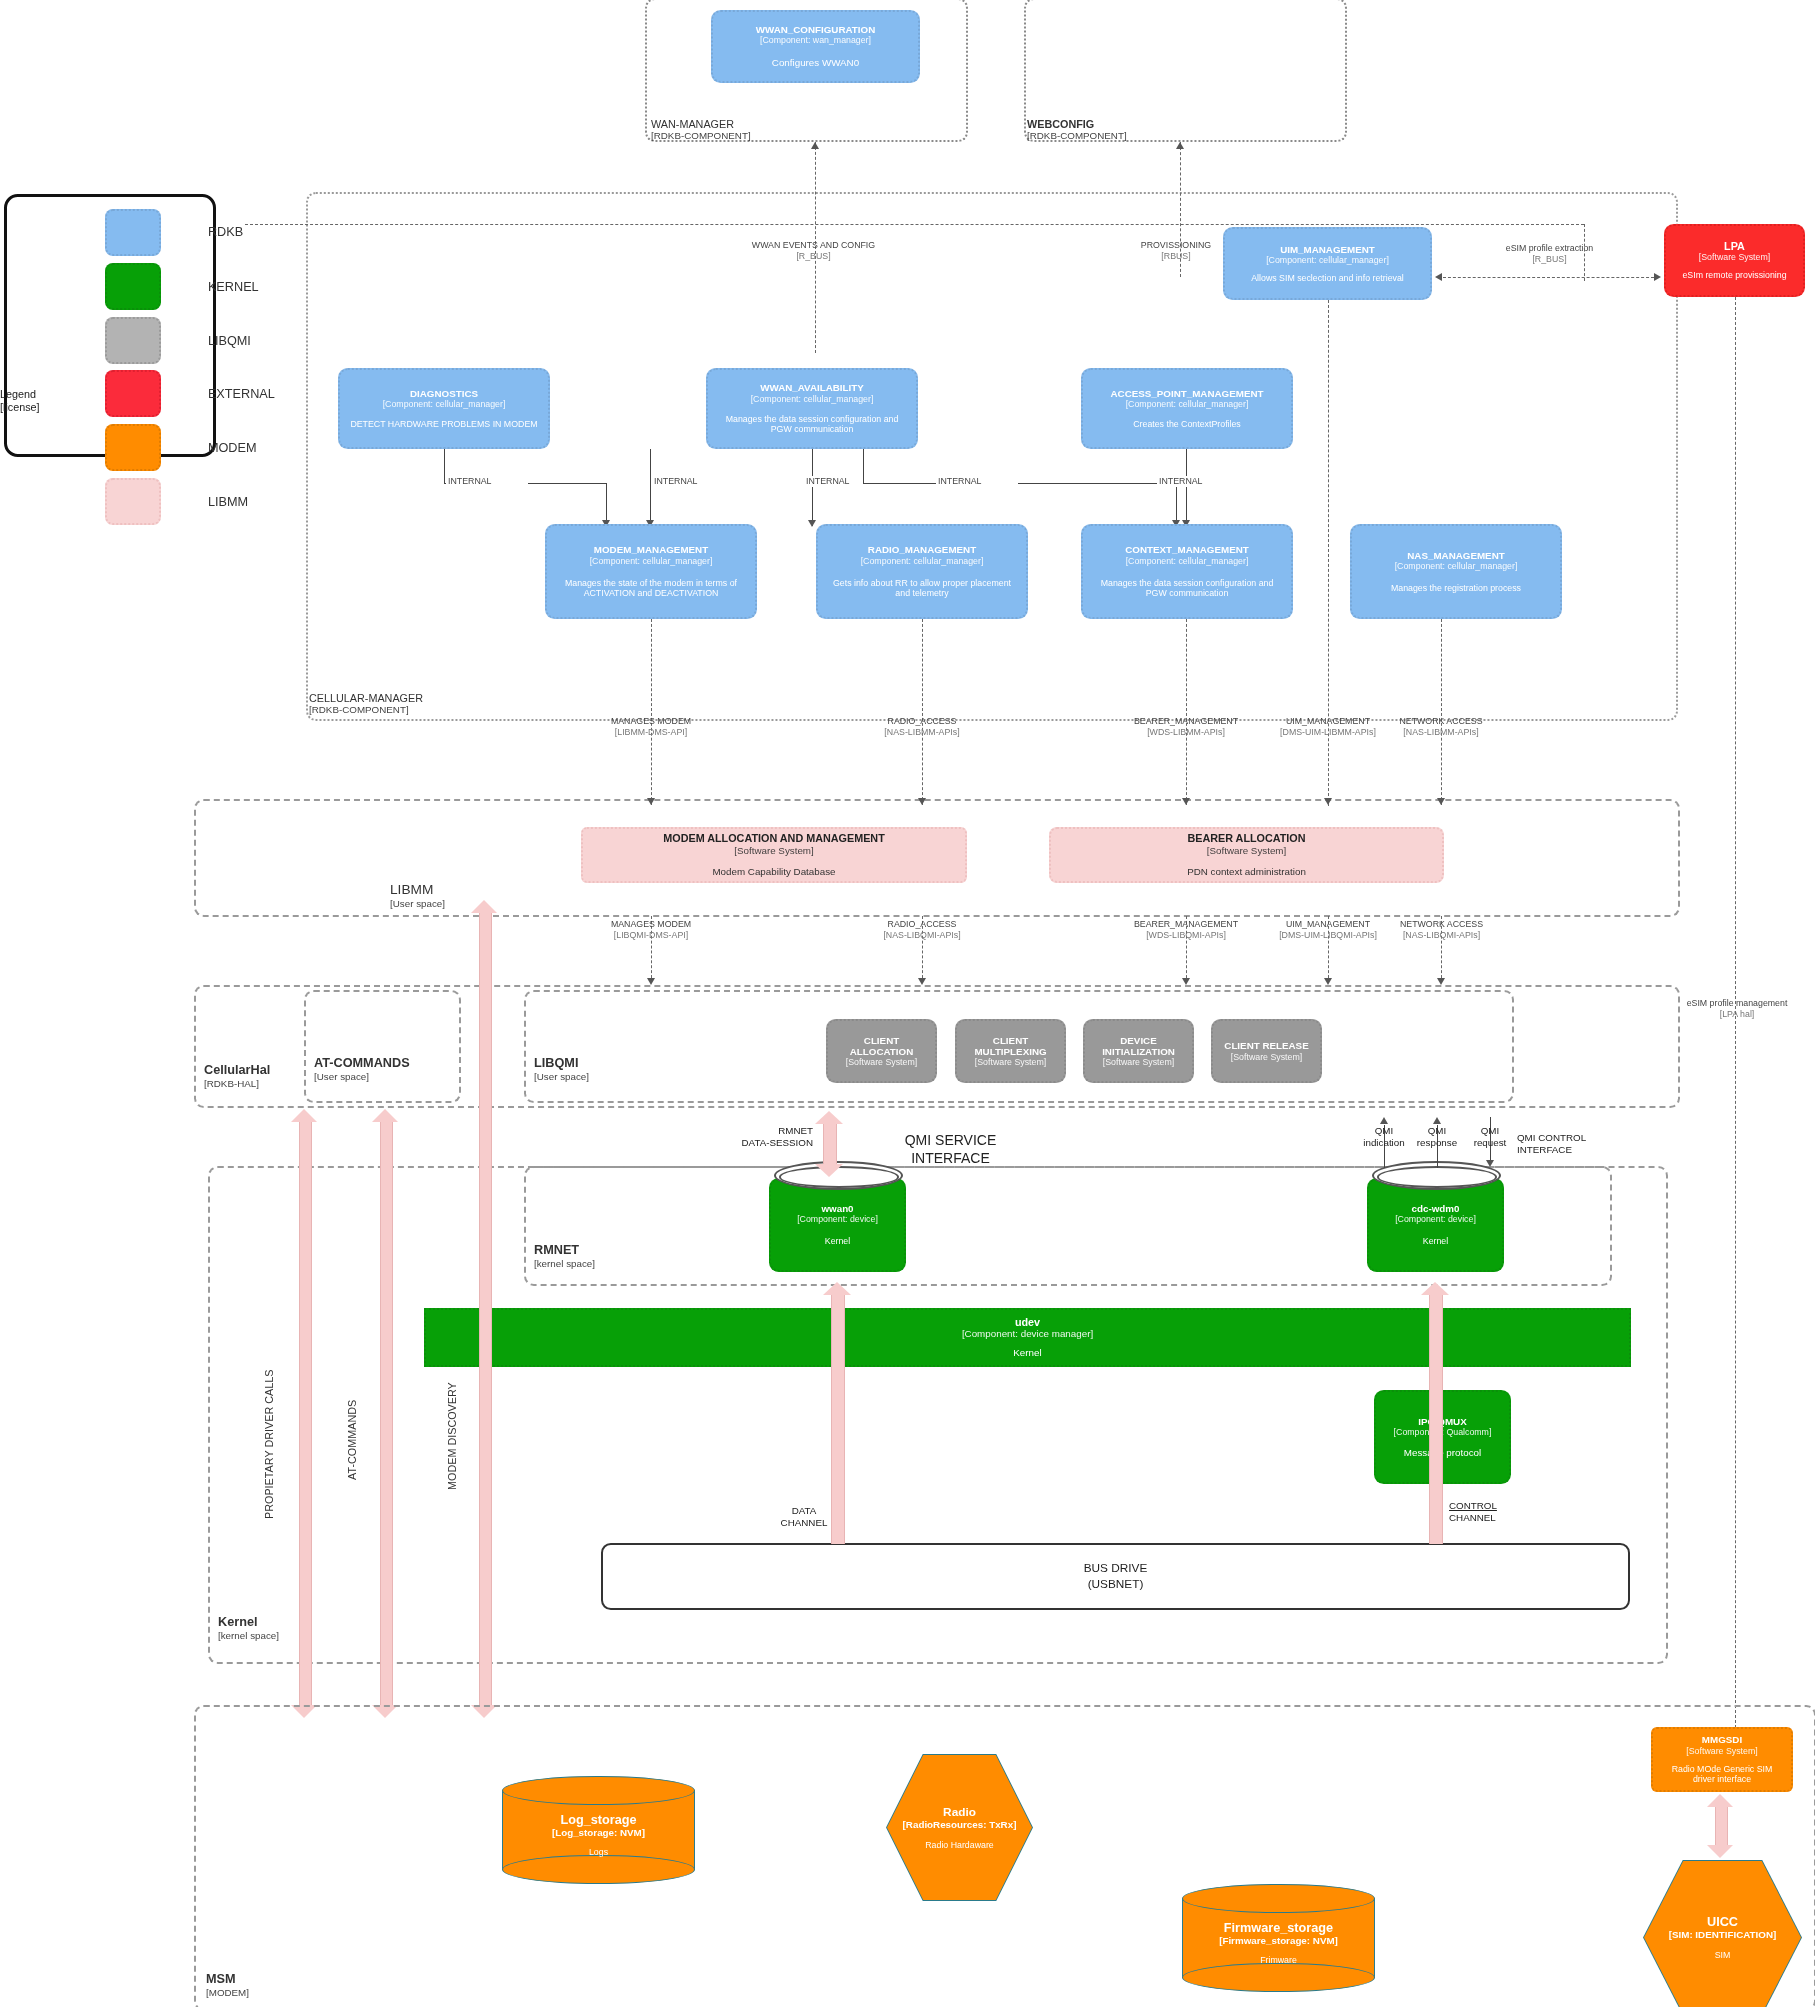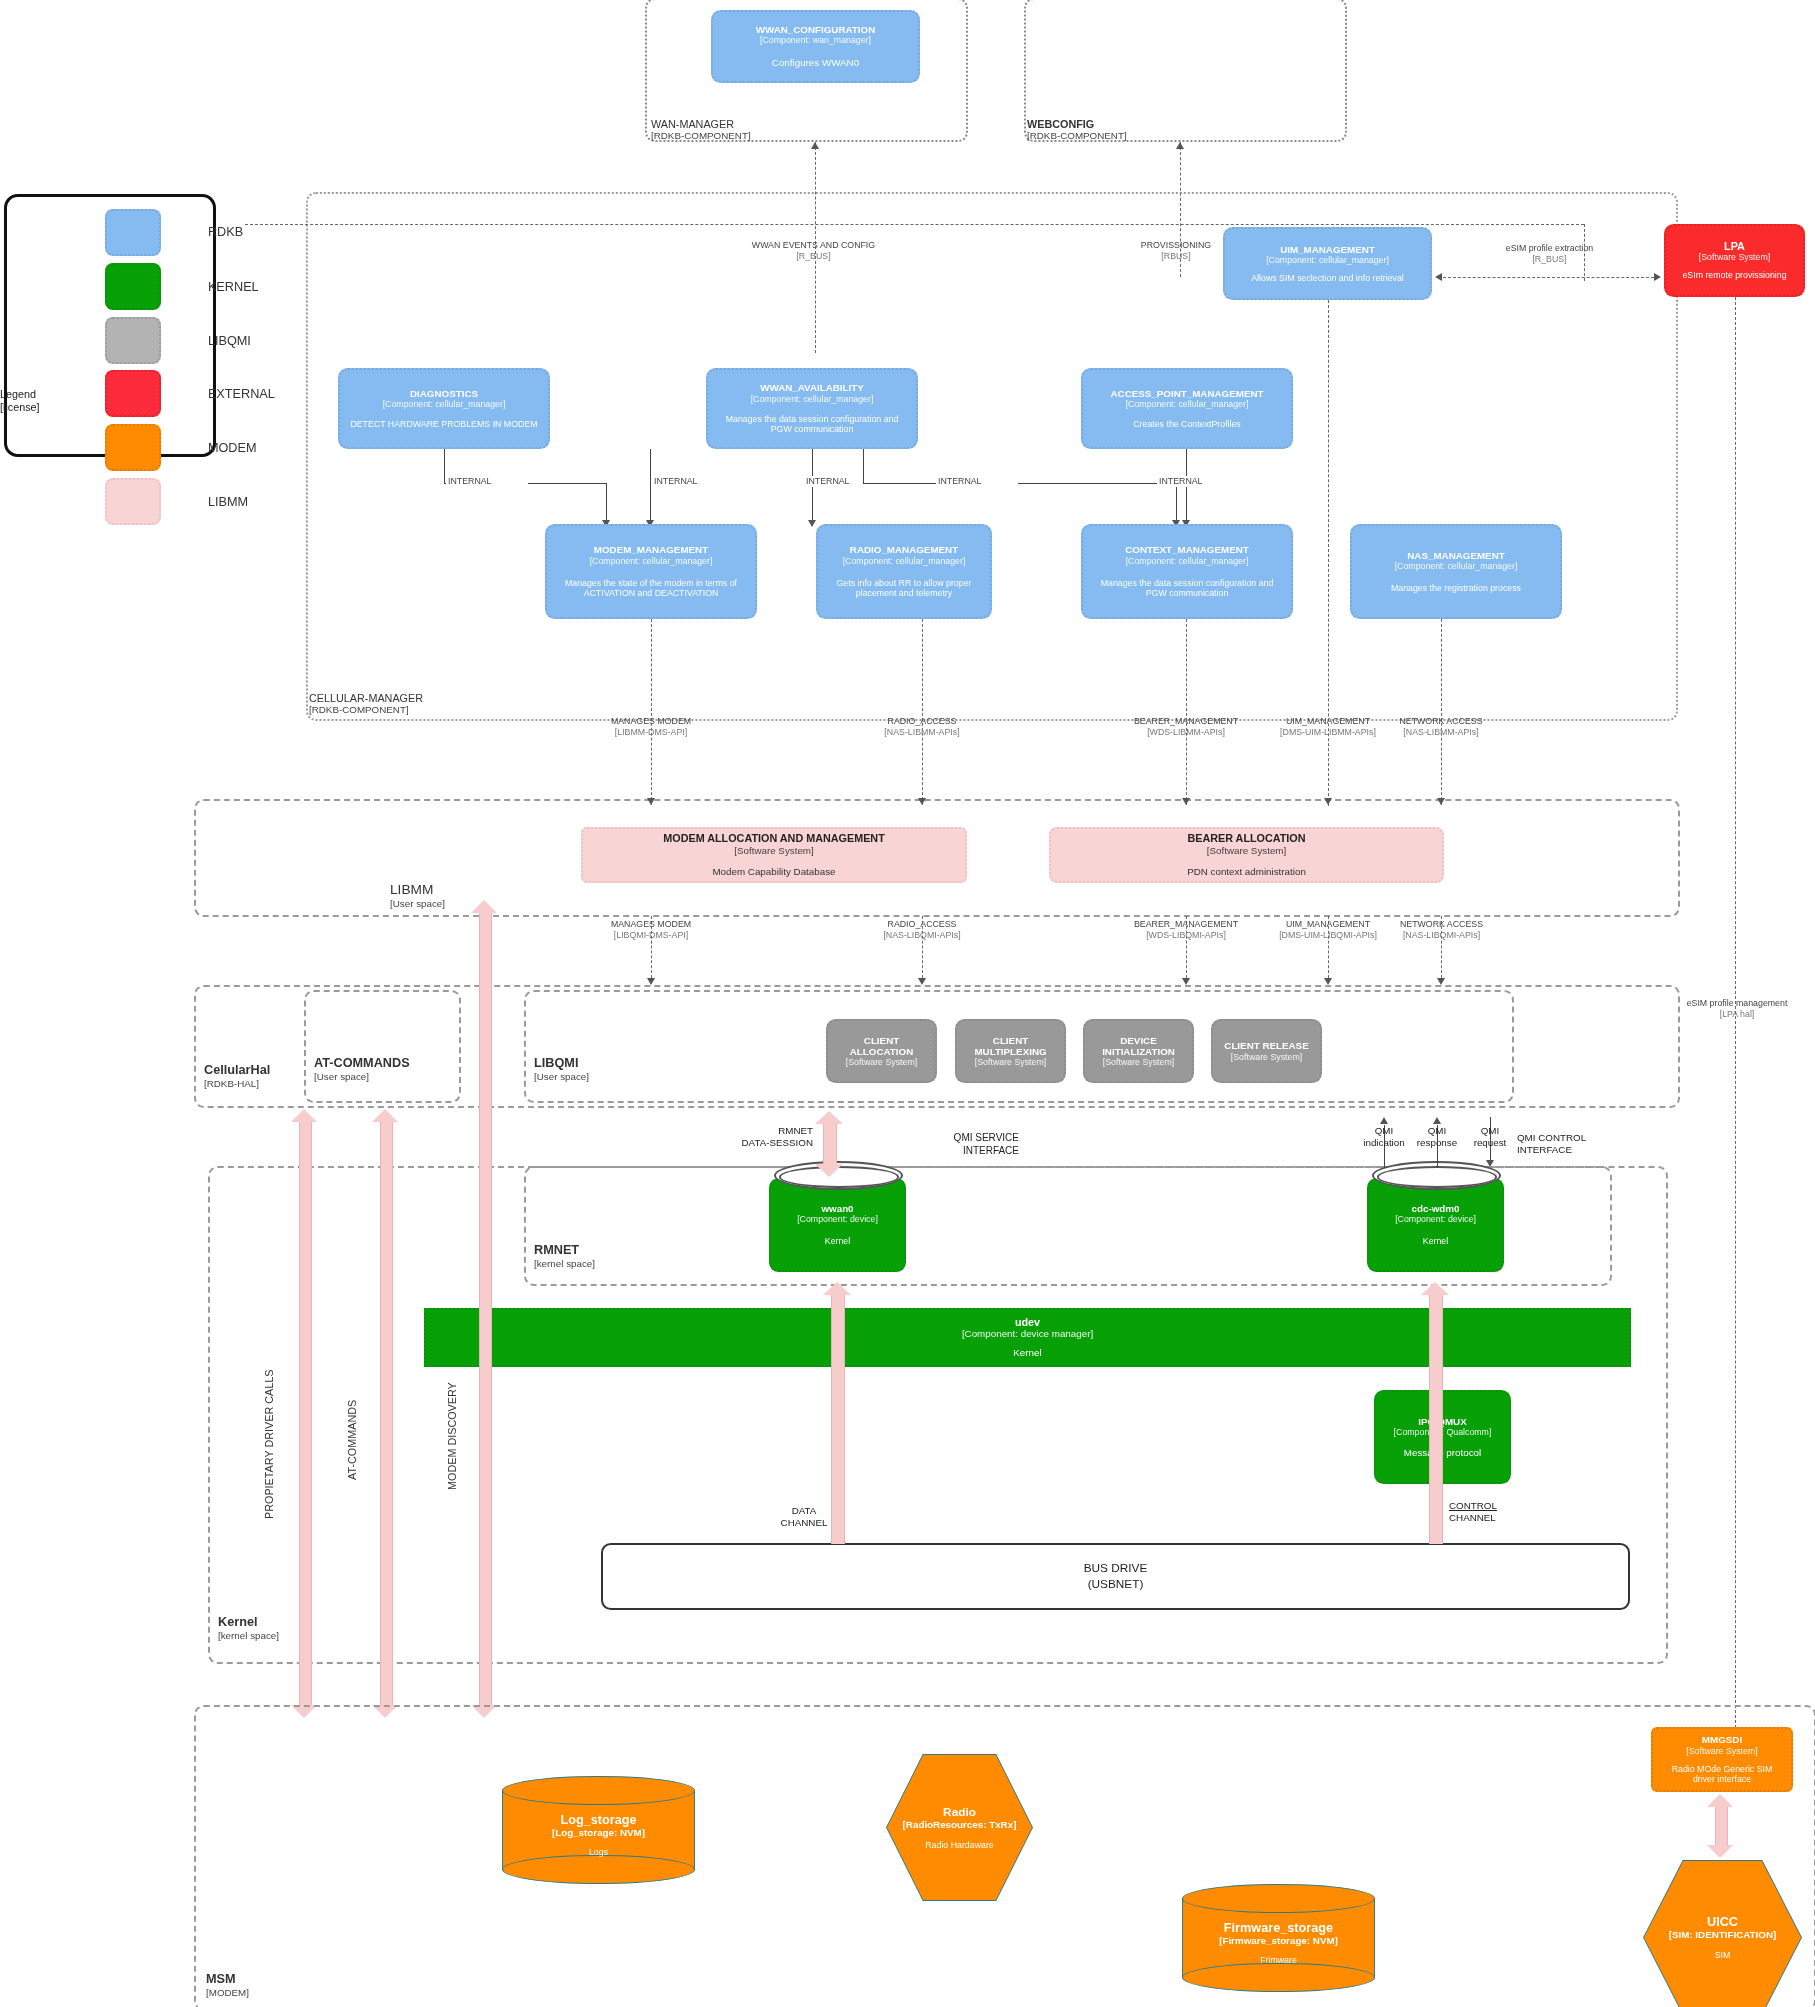--- a/index.html
+++ b/index.html
@@ -218,21 +218,21 @@
   <div class="abs arrow-d" style="left:1182px;top:520px;"></div>
   <div class="edge-lbl" style="left:1157px;top:476px;width:78px;text-align:left;background:#fff;padding:0 2px;">
     <span class="a">INTERNAL</span>
   </div>
 
   <div class="abs c4box rdkb" style="left:545px;top:524px;width:212px;height:95px;">
     <div class="t fs10">MODEM_MANAGEMENT</div>
     <div class="s fs9">[Component: cellular_manager]</div>
     <div class="d fs9" style="margin-top:11.8px;">Manages the state of the modem in terms of ACTIVATION and DEACTIVATION</div>
   </div>
-  <div class="abs c4box rdkb" style="left:816px;top:524px;width:176px;height:95px;">
+  <div class="abs c4box rdkb" style="left:816px;top:524px;width:212px;height:95px;">
     <div class="t fs10">RADIO_MANAGEMENT</div>
     <div class="s fs9">[Component: cellular_manager]</div>
     <div class="d fs9" style="margin-top:11.8px;">Gets info about RR to allow proper placement and telemetry</div>
   </div>
   <div class="abs c4box rdkb" style="left:1081px;top:524px;width:212px;height:95px;">
     <div class="t fs10">CONTEXT_MANAGEMENT</div>
     <div class="s fs9">[Component: cellular_manager]</div>
     <div class="d fs9" style="margin-top:11.8px;">Manages the data session configuration and PGW communication</div>
   </div>
   <div class="abs c4box rdkb" style="left:1350px;top:524px;width:212px;height:95px;">
@@ -386,21 +386,21 @@
     <div class="t fs10">cdc-wdm0</div>
     <div class="s fs9">[Component: device]</div>
     <div class="d fs9" style="margin-top:11.8px;">Kernel</div>
   </div>
 
   <div class="abs" style="left:774px;top:1161px;width:129px;height:29px;border:2px solid #555;border-radius:50%;background:#fff;"></div>
   <div class="abs" style="left:779px;top:1166px;width:120px;height:21.6px;border:2px solid #555;border-radius:50%;background:#fff;"></div>
   <div class="abs" style="left:1372px;top:1161px;width:129px;height:29px;border:2px solid #555;border-radius:50%;background:#fff;"></div>
   <div class="abs" style="left:1377px;top:1166px;width:120px;height:21.6px;border:2px solid #555;border-radius:50%;background:#fff;"></div>
 
-  <div class="edge-lbl" style="left:882px;top:1132px;width:137px;font-size:10px;text-align:right;">
+  <div class="edge-lbl" style="left:882px;top:1132px;width:137px;font-size:14px;">
     <div style="color:#222;">QMI SERVICE</div>
     <div style="color:#222;">INTERFACE</div>
   </div>
   <div class="edge-lbl" style="left:1517px;top:1132px;width:137px;font-size:9.8px;text-align:left;">
     <div style="color:#222;">QMI CONTROL</div>
     <div style="color:#222;">INTERFACE</div>
   </div>
 
   <div class="abs pinkv" style="left:823px;top:1122px;width:13.7px;height:45px;"></div>
   <div class="abs" style="left:815px;top:1111px;width:0;height:0;border-left:14.7px solid transparent;border-right:14.7px solid transparent;border-bottom:13.7px solid #f7cccc;"></div>

